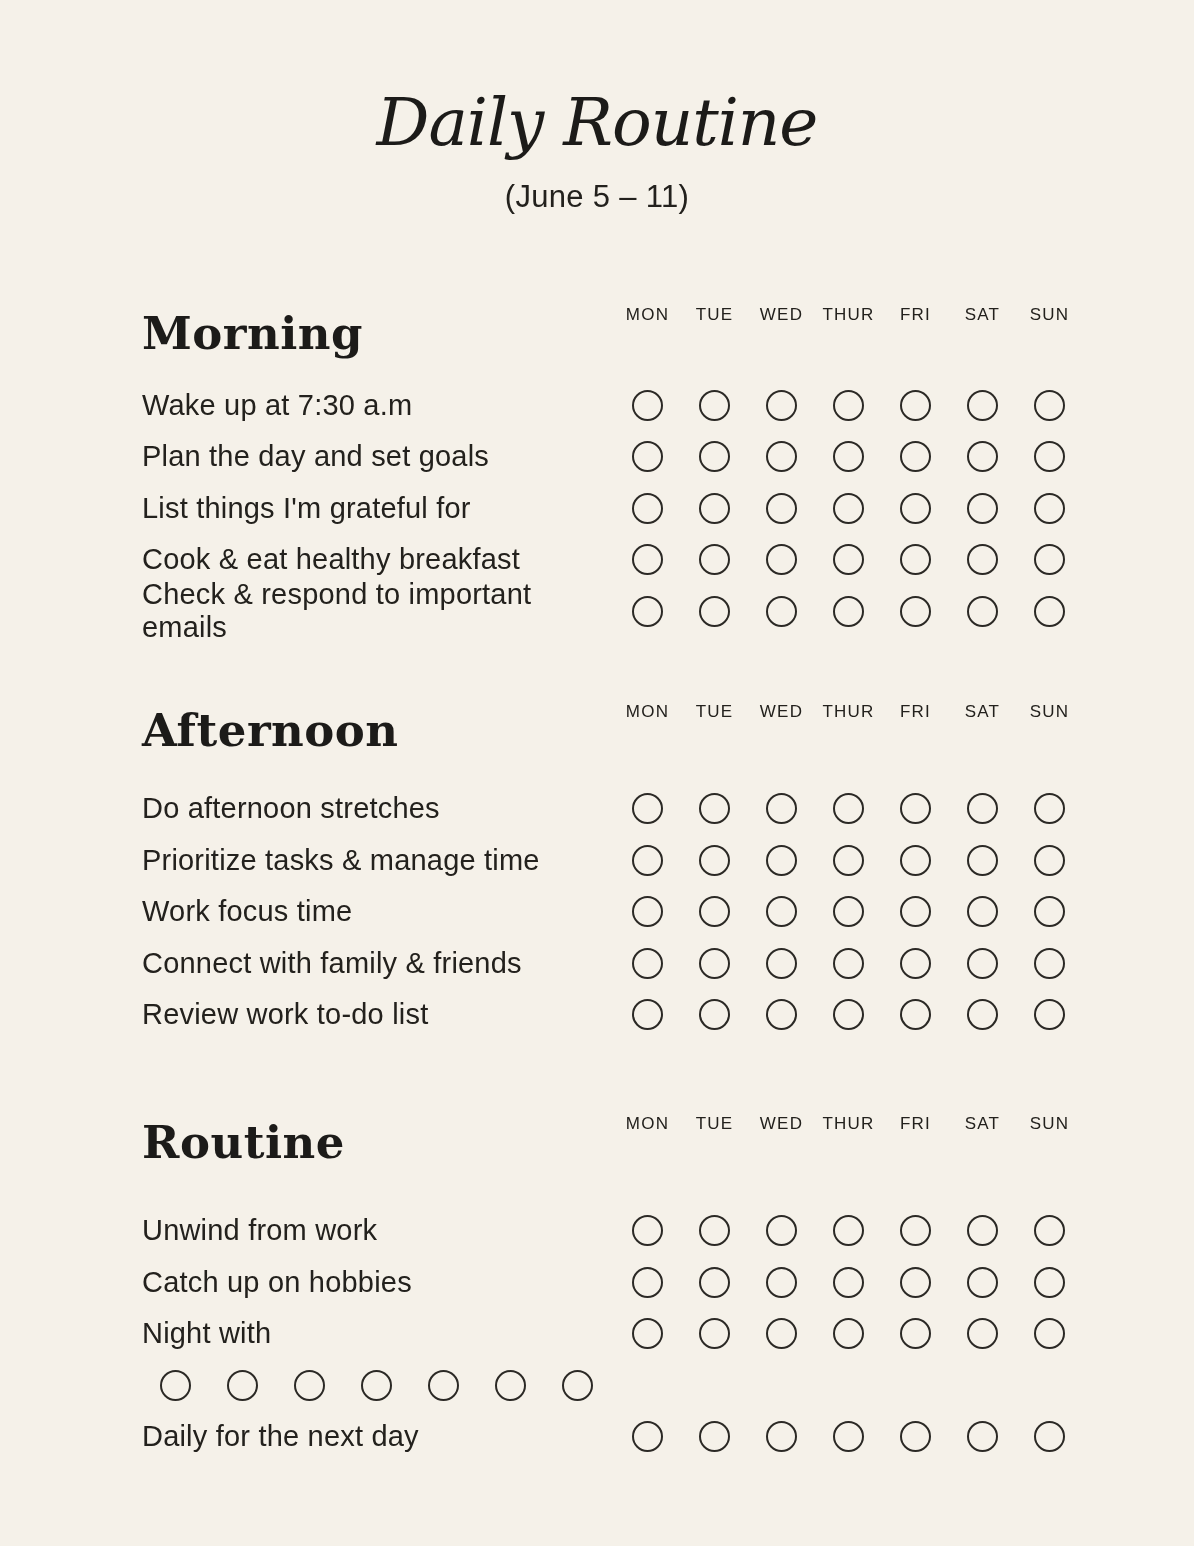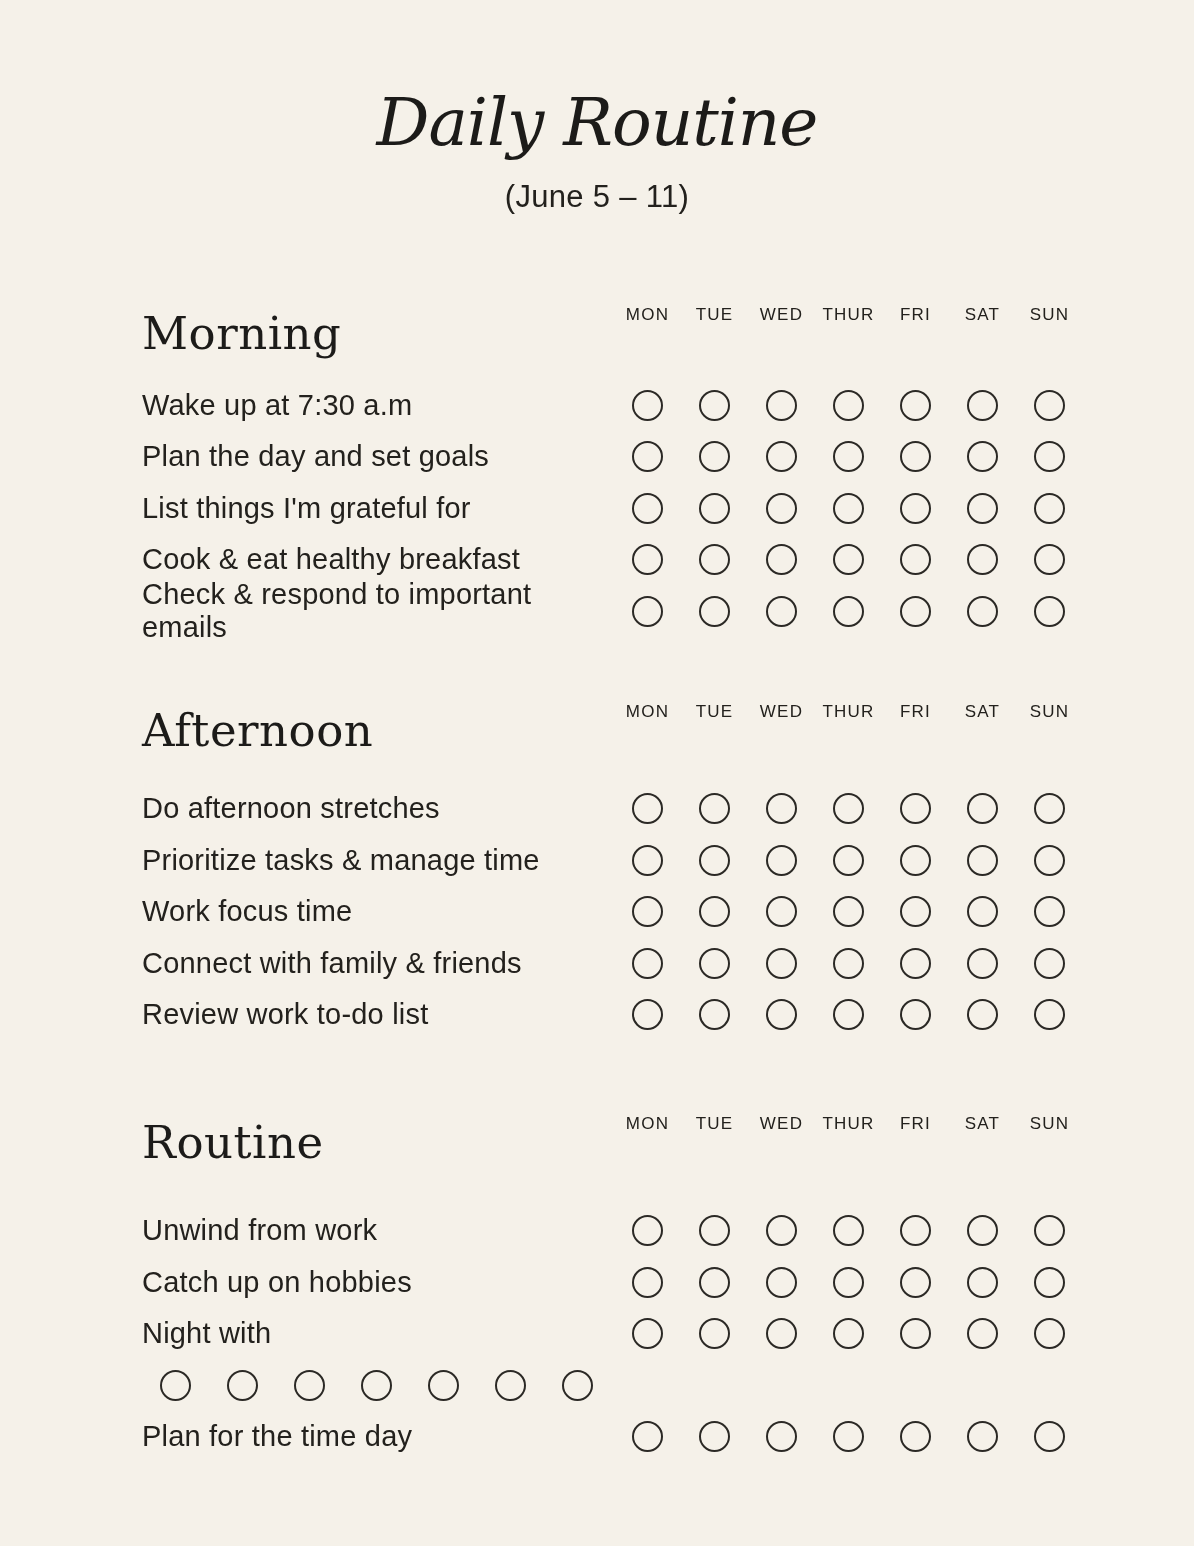--- a/index.html
+++ b/index.html
@@ -36,21 +36,21 @@
   #sections section:nth-child(1) { margin-top: 88px; }
   #sections section:nth-child(2) { margin-top: 63px; }
   #sections section:nth-child(3) { margin-top: 72px; }
   .section-head {
     display: flex;
     justify-content: space-between;
     align-items: flex-start;
   }
   .section-title {
     font-family: "DejaVu Serif", "Liberation Serif", serif;
-    font-weight: 400;
+    font-weight: 700;
     font-size: 45px;
     line-height: 1.15;
     letter-spacing: 0.5px;
     margin-top: 5px;
     color: #1c1b19;
   }
   .grid {
     display: grid;
     grid-template-columns: repeat(7, 67px);
     width: 469px;
@@ -506,21 +506,21 @@
               </span>
               <span class="cell">
                 <span class="circle" role="checkbox" aria-checked="false"></span>
               </span>
               <span class="cell">
                 <span class="circle" role="checkbox" aria-checked="false"></span>
               </span>
             </div>
           </div>
           <div class="task-row">
-            <span class="task-label">Plan for the time day</span>
+            <span class="task-label">Daily for the next day</span>
             <div class="grid circles">
               <span class="cell">
                 <span class="circle" role="checkbox" aria-checked="false"></span>
               </span>
               <span class="cell">
                 <span class="circle" role="checkbox" aria-checked="false"></span>
               </span>
               <span class="cell">
                 <span class="circle" role="checkbox" aria-checked="false"></span>
               </span>

